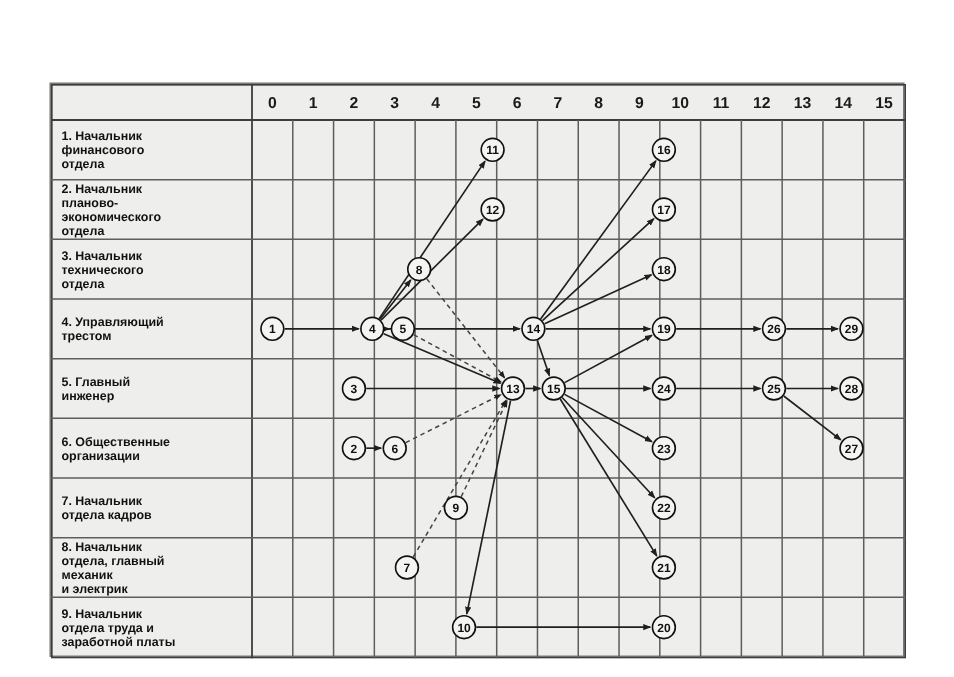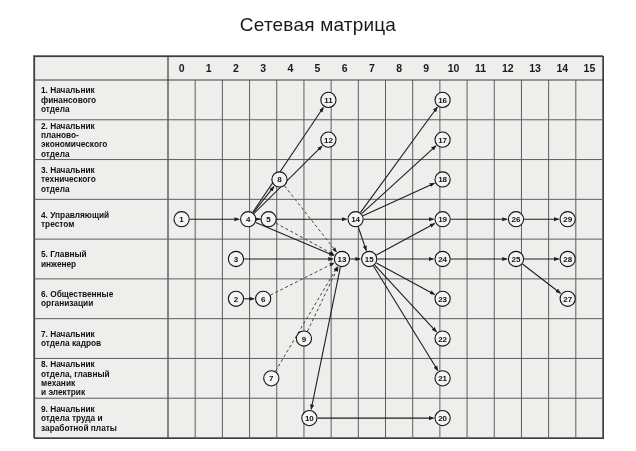--- a/index.html
+++ b/index.html
@@ -86,21 +86,20 @@
     fill: #111111;
     text-anchor: middle;
     font-family: "Liberation Sans", sans-serif;
   }
 </style>
 </head>
 <body>
 
 <div id="page">
 
-  <div id="title">Сетевая матрица</div>
 
   <div id="matrix-wrap">
     <svg id="matrix" viewBox="0 0 570 383">
       <g id="grid-layer">
           <rect x="0.5" y="0.5" width="569" height="382" fill="none" stroke="#3d3d3d" stroke-width="1.2"></rect>
           <line x1="0" y1="24" x2="570" y2="24" class="grid-line-strong"></line>
           <line x1="134" y1="0" x2="134" y2="383" class="grid-line-strong"></line>
           <line x1="161.1875" y1="24" x2="161.1875" y2="383" class="grid-line"></line>
           <line x1="188.375" y1="24" x2="188.375" y2="383" class="grid-line"></line>
           <line x1="215.5625" y1="24" x2="215.5625" y2="383" class="grid-line"></line>

